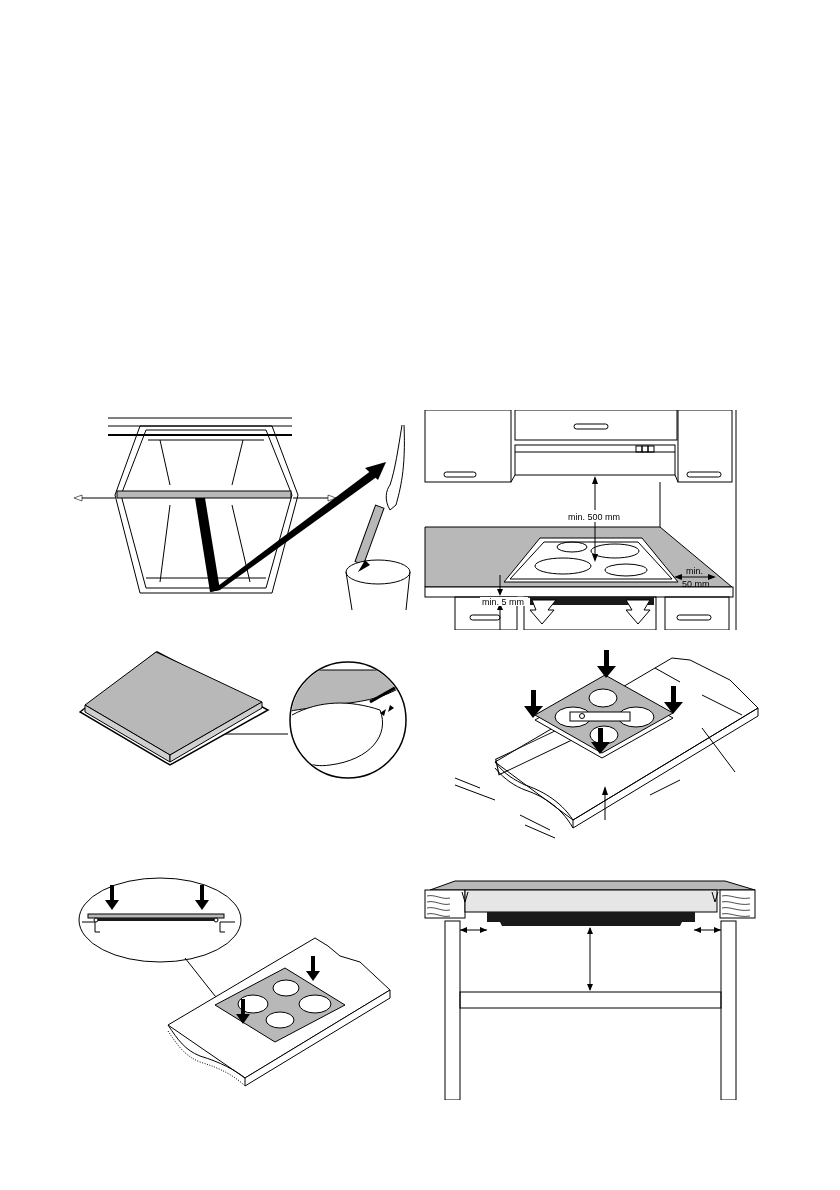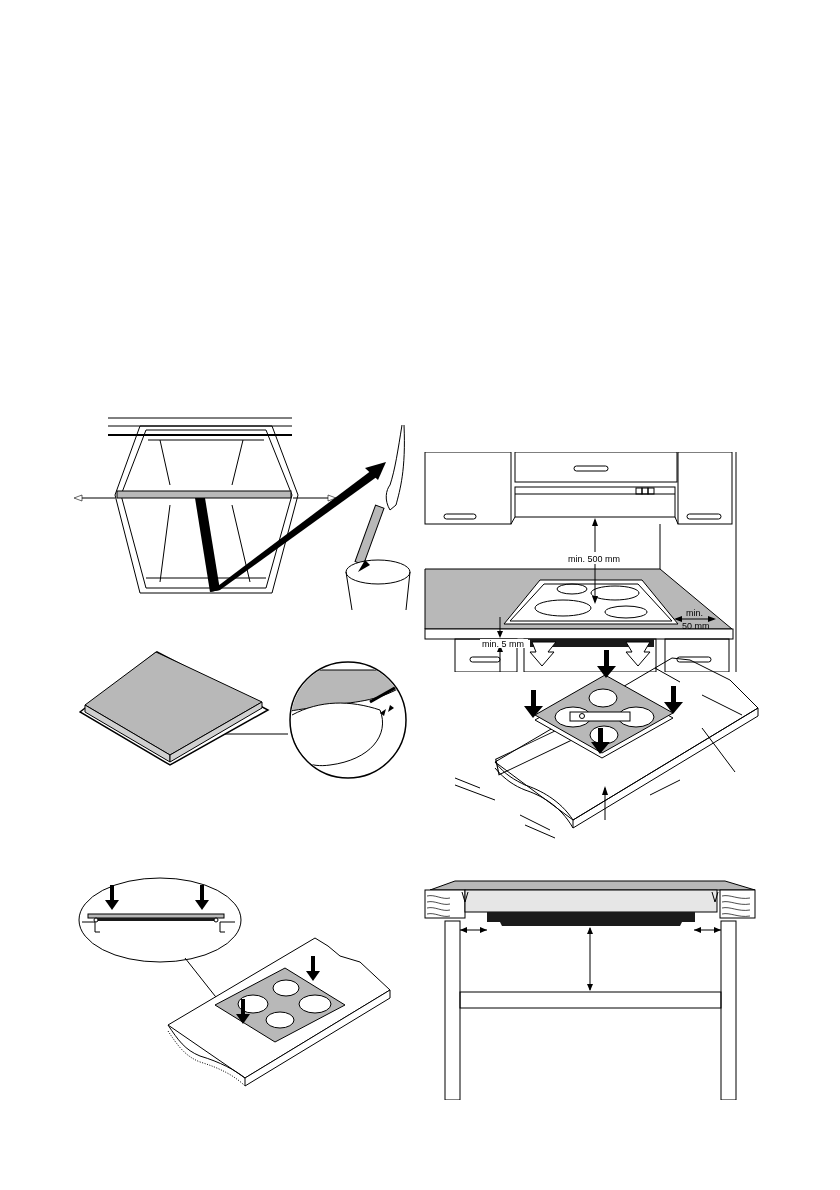--- a/index.html
+++ b/index.html
@@ -45,21 +45,21 @@
     <path d="M342,15 C338,40 335,60 330,75 C326,80 324,90 330,100 L336,95 C340,80 346,60 344,15"></path>
     <rect x="305" y="95" width="9" height="60" fill="#b8b8b8" transform="rotate(20 310 125)"></rect>
     <ellipse cx="318" cy="162" rx="32" ry="12" fill="#fff"></ellipse>
     <line x1="286" y1="162" x2="292" y2="200"></line>
     <line x1="350" y1="162" x2="346" y2="200"></line>
   </g>
   <polygon points="298,162 305,150 310,155" fill="#000"></polygon>
 </svg>
 </div>
 
-<div class="fig" style="left:420px;top:410px;width:340px;height:220px;margin-top:42px;">
+<div class="fig" style="left:420px;top:410px;width:340px;height:220px;">
 <svg viewBox="0 0 340 220">
   <g stroke="#000" fill="none" stroke-width="1">
 
     <rect x="5" y="0" width="86" height="72"></rect>
     <rect x="95" y="0" width="162" height="30"></rect>
     <rect x="258" y="0" width="54" height="72"></rect>
     <line x1="316" y1="0" x2="316" y2="220"></line>
     <rect x="24" y="62" width="32" height="5" rx="2.5"></rect>
     <rect x="154" y="14" width="34" height="5" rx="2.5"></rect>
     <rect x="267" y="62" width="34" height="5" rx="2.5"></rect>

